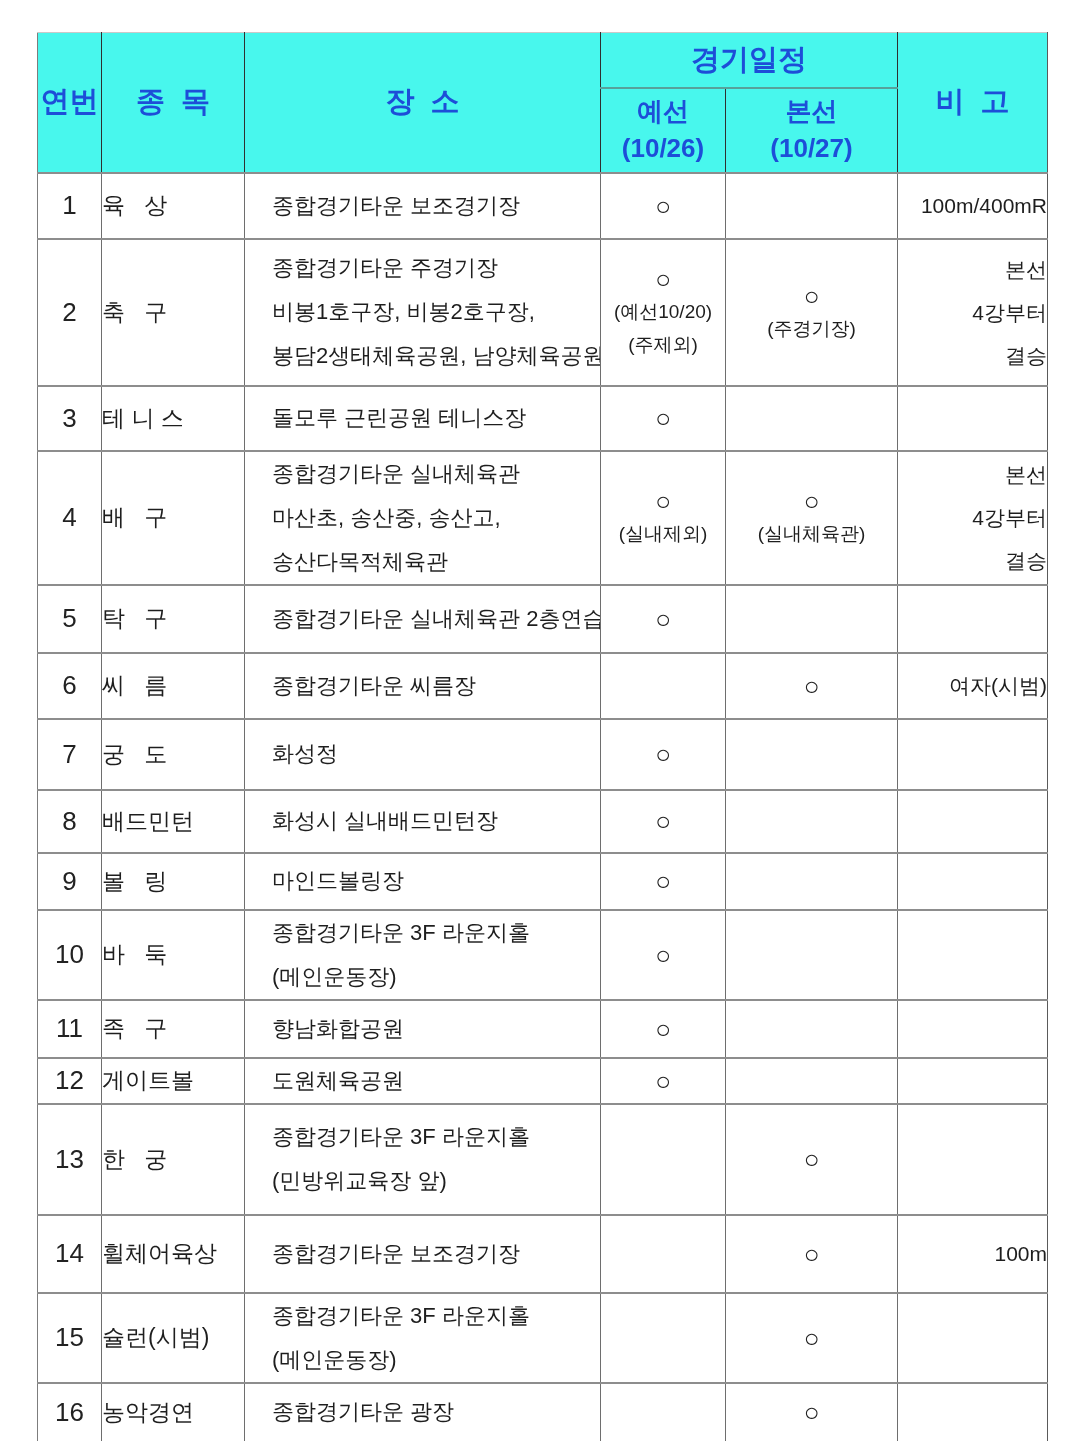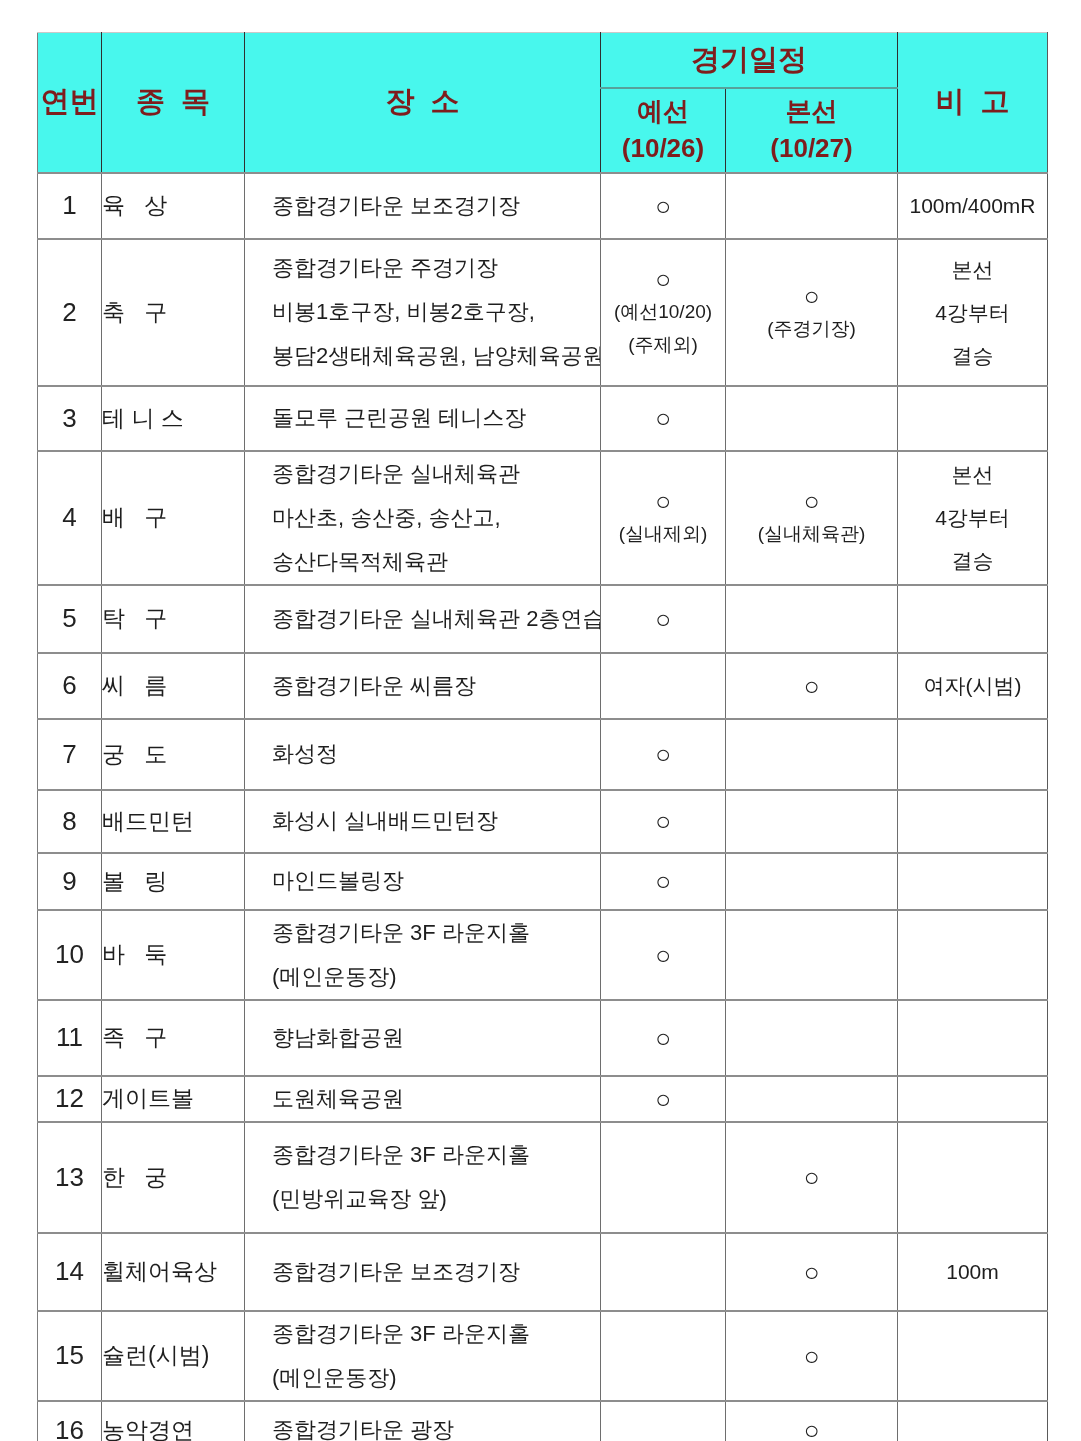--- a/index.html
+++ b/index.html
@@ -14,49 +14,49 @@
     border-collapse:collapse; table-layout:fixed;
     border-top:1px solid #c9c9c9;
     border-left:1px solid #7d7d7d;
     border-right:1px solid #5a5a5a;
     border-bottom:5px solid #121212;
   }
   th, td { padding:0; overflow:hidden; vertical-align:middle; }
 
   
   thead th {
-    background:#48f7ed; color:#7f1d1d; font-weight:bold;
+    background:#48f7ed; color:#1d4ed8; font-weight:bold;
     border-left:1px solid #2f2f2f; text-align:center;
   }
   thead tr:first-child th:first-child { border-left:none; }
   th.h-no, th.h-sport, th.h-venue, th.h-note { font-size:29px; white-space:pre; }
   th.h-group { font-size:29px; border-bottom:2px solid #57a19b; }
   th.h-sub { font-size:26px; line-height:37px; white-space:pre-line; }
   tr.hr1 { height:55px; }
   tr.hr2 { height:85px; }
 
   
   tbody td {
     border-top:2px solid #8d8d8d;
     border-left:1px solid #6e6e6e;
     background:#ffffff;
   }
   tbody td:first-child { border-left:none; }
   td.c-no    { text-align:center; font-size:26px; color:#222; }
   td.c-sport { font-size:23px; white-space:pre; }
   td.c-venue { padding-left:27px; font-size:22px; white-space:pre; line-height:44px; }
   td.c-game  { text-align:center; }
-  td.c-note  { text-align:center; font-size:21px; white-space:pre-line; line-height:43px; }
+  td.c-note  { text-align:right; font-size:21px; white-space:pre-line; line-height:43px; }
   .mark  { display:block; font-size:26px; line-height:32px; color:#222; }
   .mnote { display:block; font-size:19px; line-height:33px; white-space:pre-line; }
 
   
   .h66{height:66px}.h147{height:147px}.h65{height:65px}.h130{height:130px}
   .h68{height:68px}.h71{height:71px}.h63{height:63px}.h57{height:57px}
-  .h88{height:88px}.h58{height:76px}.h59{height:43px}.h93{height:111px}
+  .h88{height:88px}.h58{height:58px}.h59{height:43px}.h93{height:111px}
   .h62{height:78px}.h90{height:90px}.h61{height:61px}
 </style>
 </head>
 <body>
 
 <table class="sched-table">
   <colgroup>
     <col style="width:64px">
       <col style="width:143px">
       <col style="width:356px">

